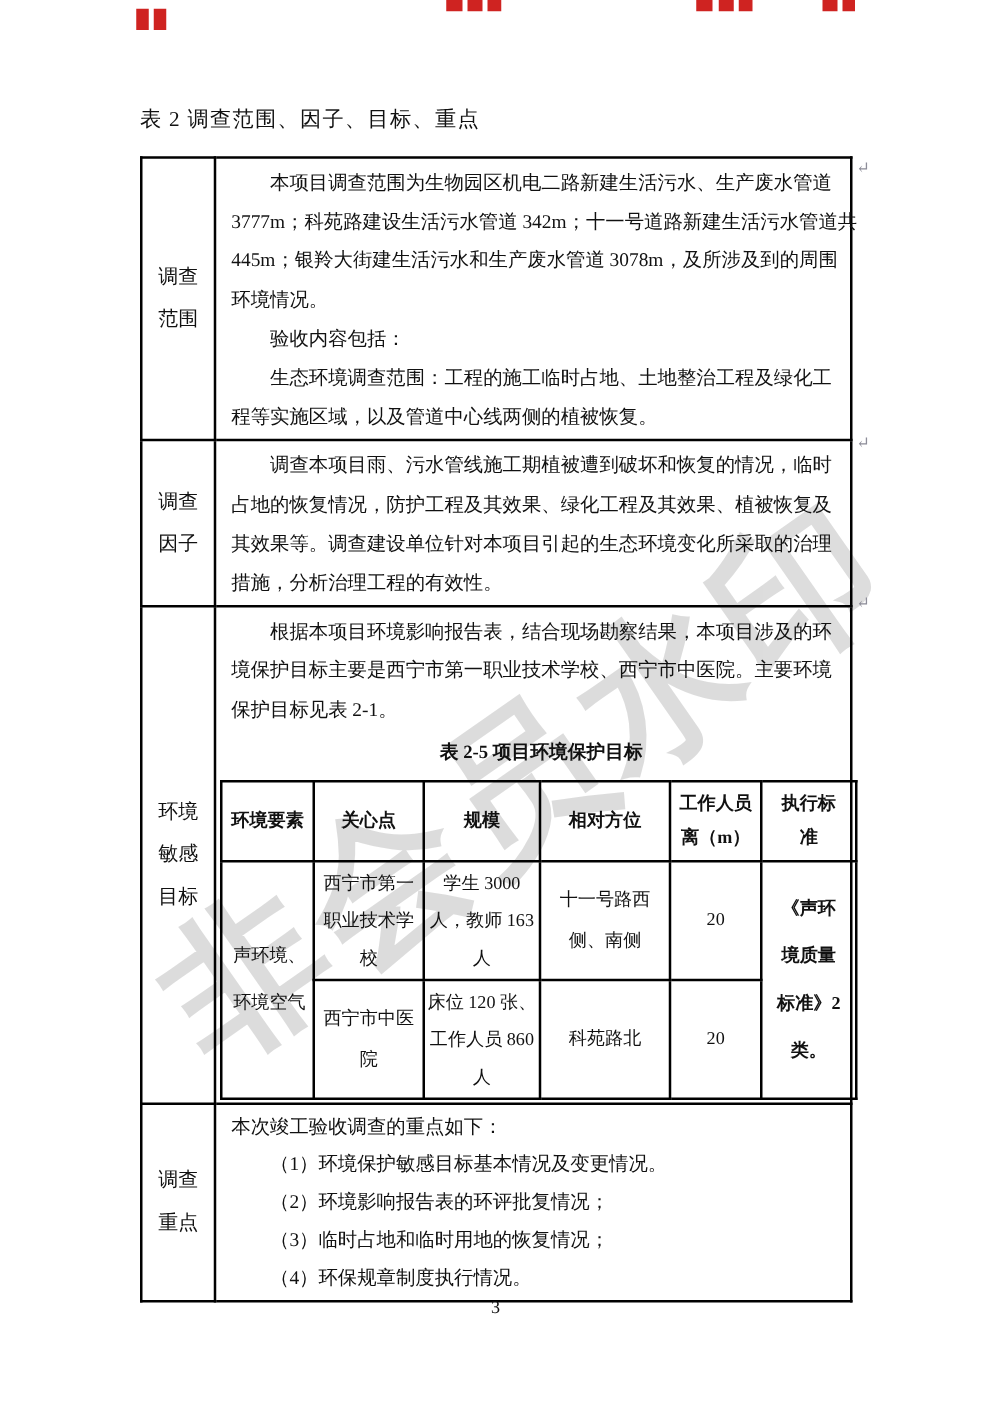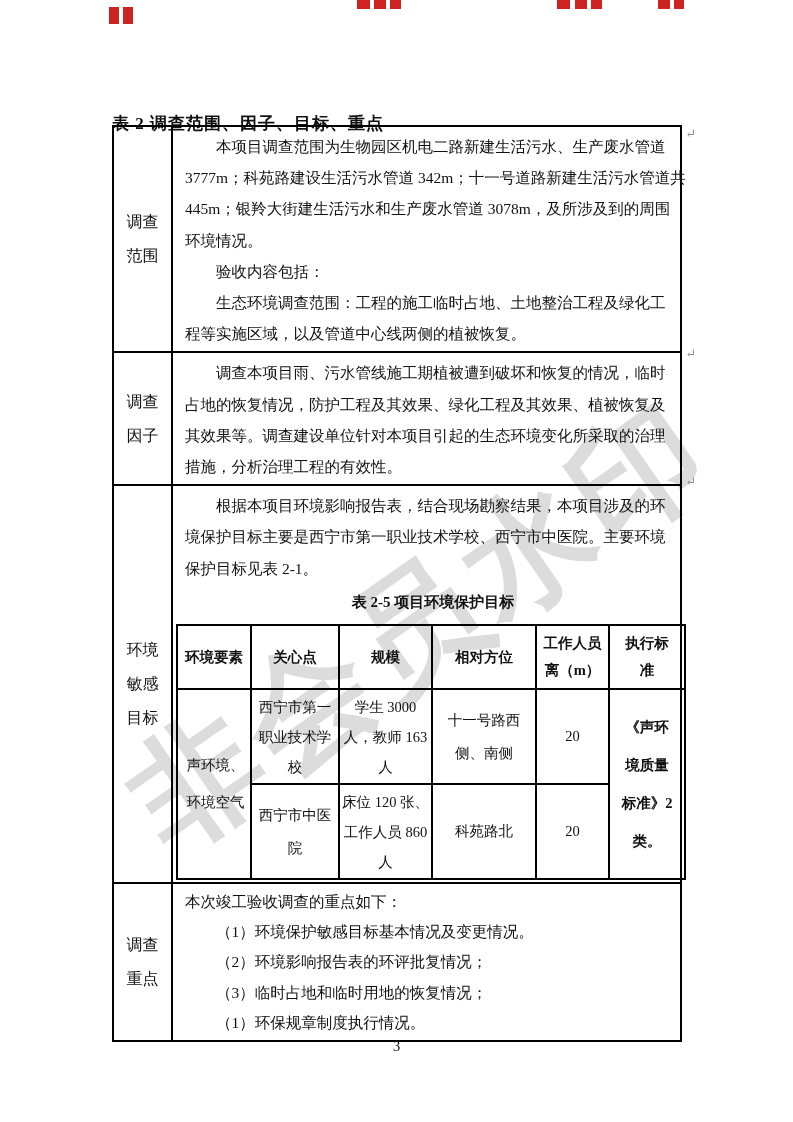--- a/index.html
+++ b/index.html
@@ -8,21 +8,21 @@
     font-family:"Liberation Serif","DejaVu Serif",serif;color:#111;overflow:hidden;
   }
   
   .watermark{
     position:absolute;left:55px;top:540px;width:730px;text-align:center;
     font-size:128px;font-weight:bold;letter-spacing:6px;white-space:nowrap;
     color:#8f8f8f;opacity:0.30;transform:rotate(-35deg);transform-origin:center;
     z-index:1;pointer-events:none;
   }
   .title{
-    position:absolute;left:112px;top:112px;margin:0;font-size:17px;font-weight:bold;
+    position:absolute;left:112px;top:84px;margin:0;font-size:17px;font-weight:normal;
     letter-spacing:1px;z-index:2;
   }
   table.outer{
     position:absolute;left:112px;top:125px;width:570px;border-collapse:collapse;
     table-layout:fixed;z-index:2;background:transparent;
   }
   table.outer td{border:2px solid #000;background:transparent;}
   td.lbl{
     width:55px;text-align:center;vertical-align:middle;font-size:16px;line-height:34px;
   }
@@ -190,21 +190,21 @@
     <tr class="r4">
       <td class="lbl">
         <div>调查</div>
         <div>重点</div>
       </td>
       <td class="cnt">
         <div class="ln">本次竣工验收调查的重点如下：</div>
         <div class="ln ind">（1）环境保护敏感目标基本情况及变更情况。</div>
         <div class="ln ind">（2）环境影响报告表的环评批复情况；</div>
         <div class="ln ind">（3）临时占地和临时用地的恢复情况；</div>
-        <div class="ln ind">（1）环保规章制度执行情况。</div>
+        <div class="ln ind">（4）环保规章制度执行情况。</div>
       </td>
     </tr>
   </tbody>
     </table>
 
   <div class="pageno">3</div>
 
 </div>
 
 </body></html>

